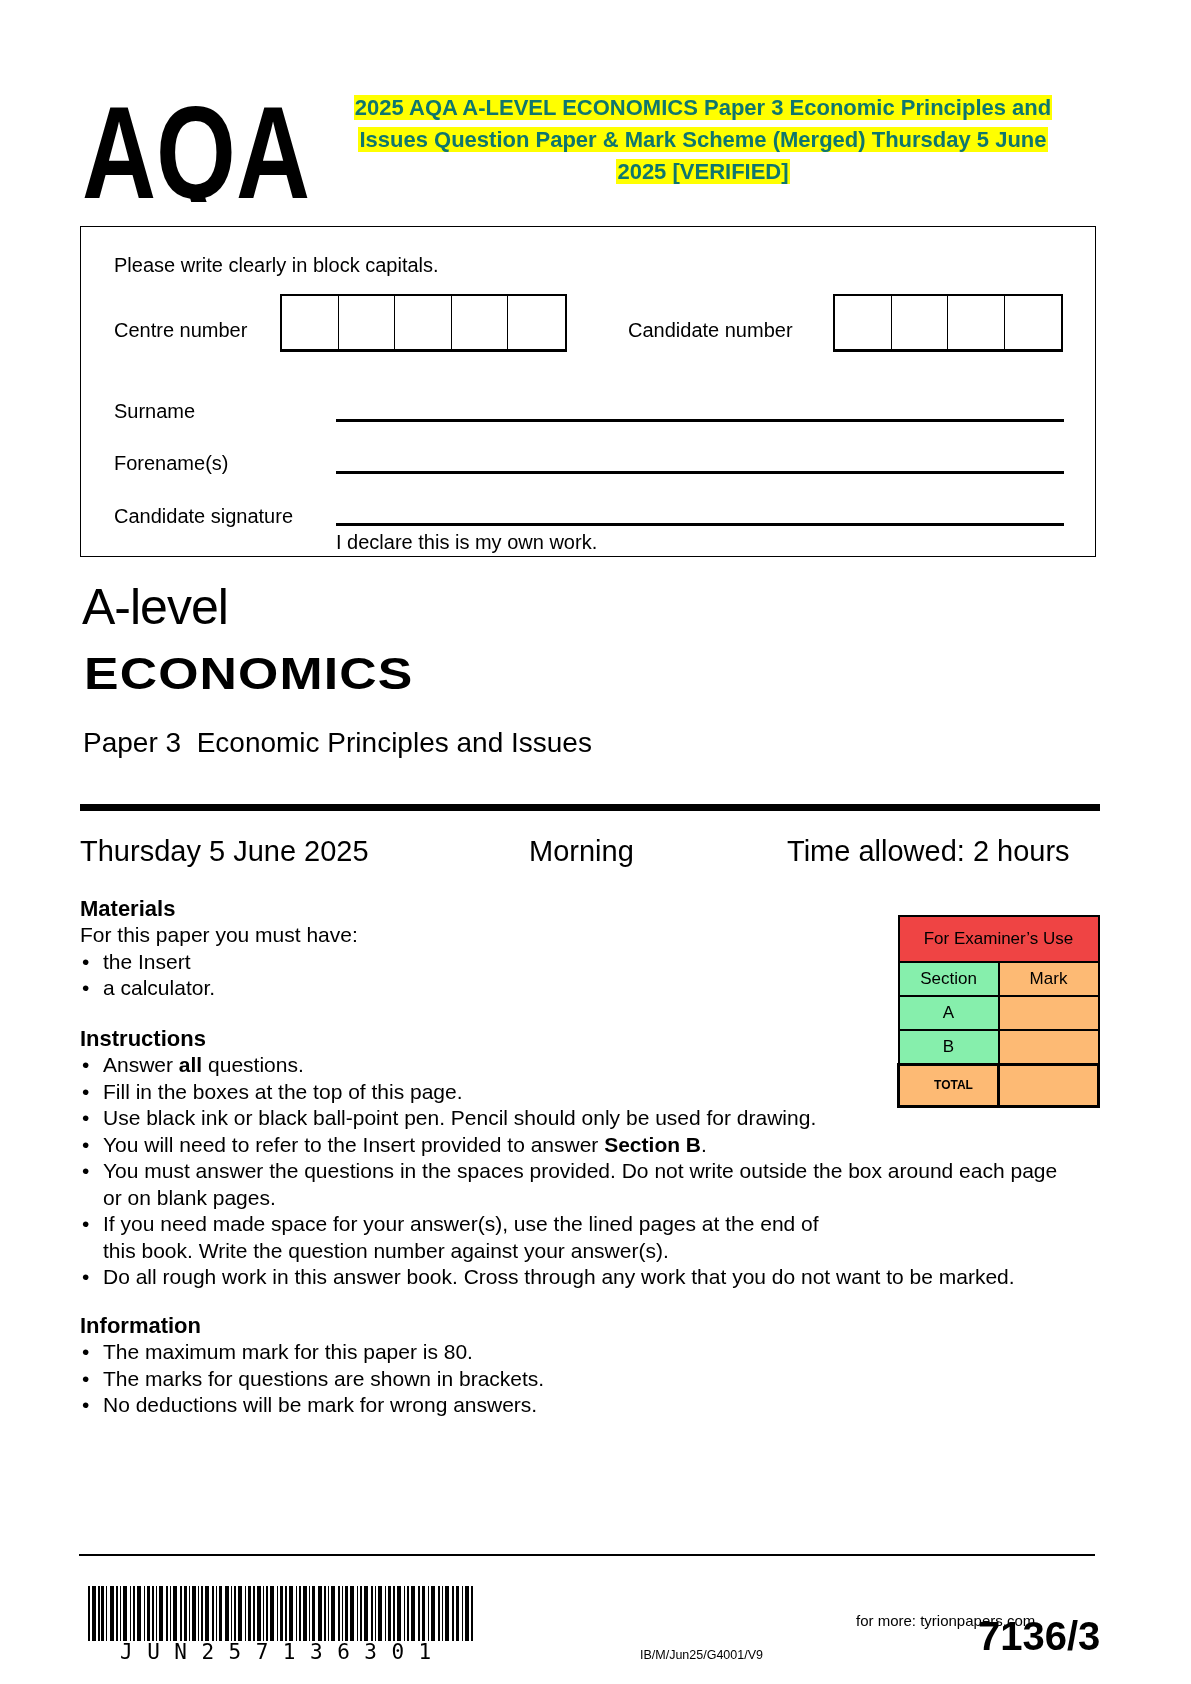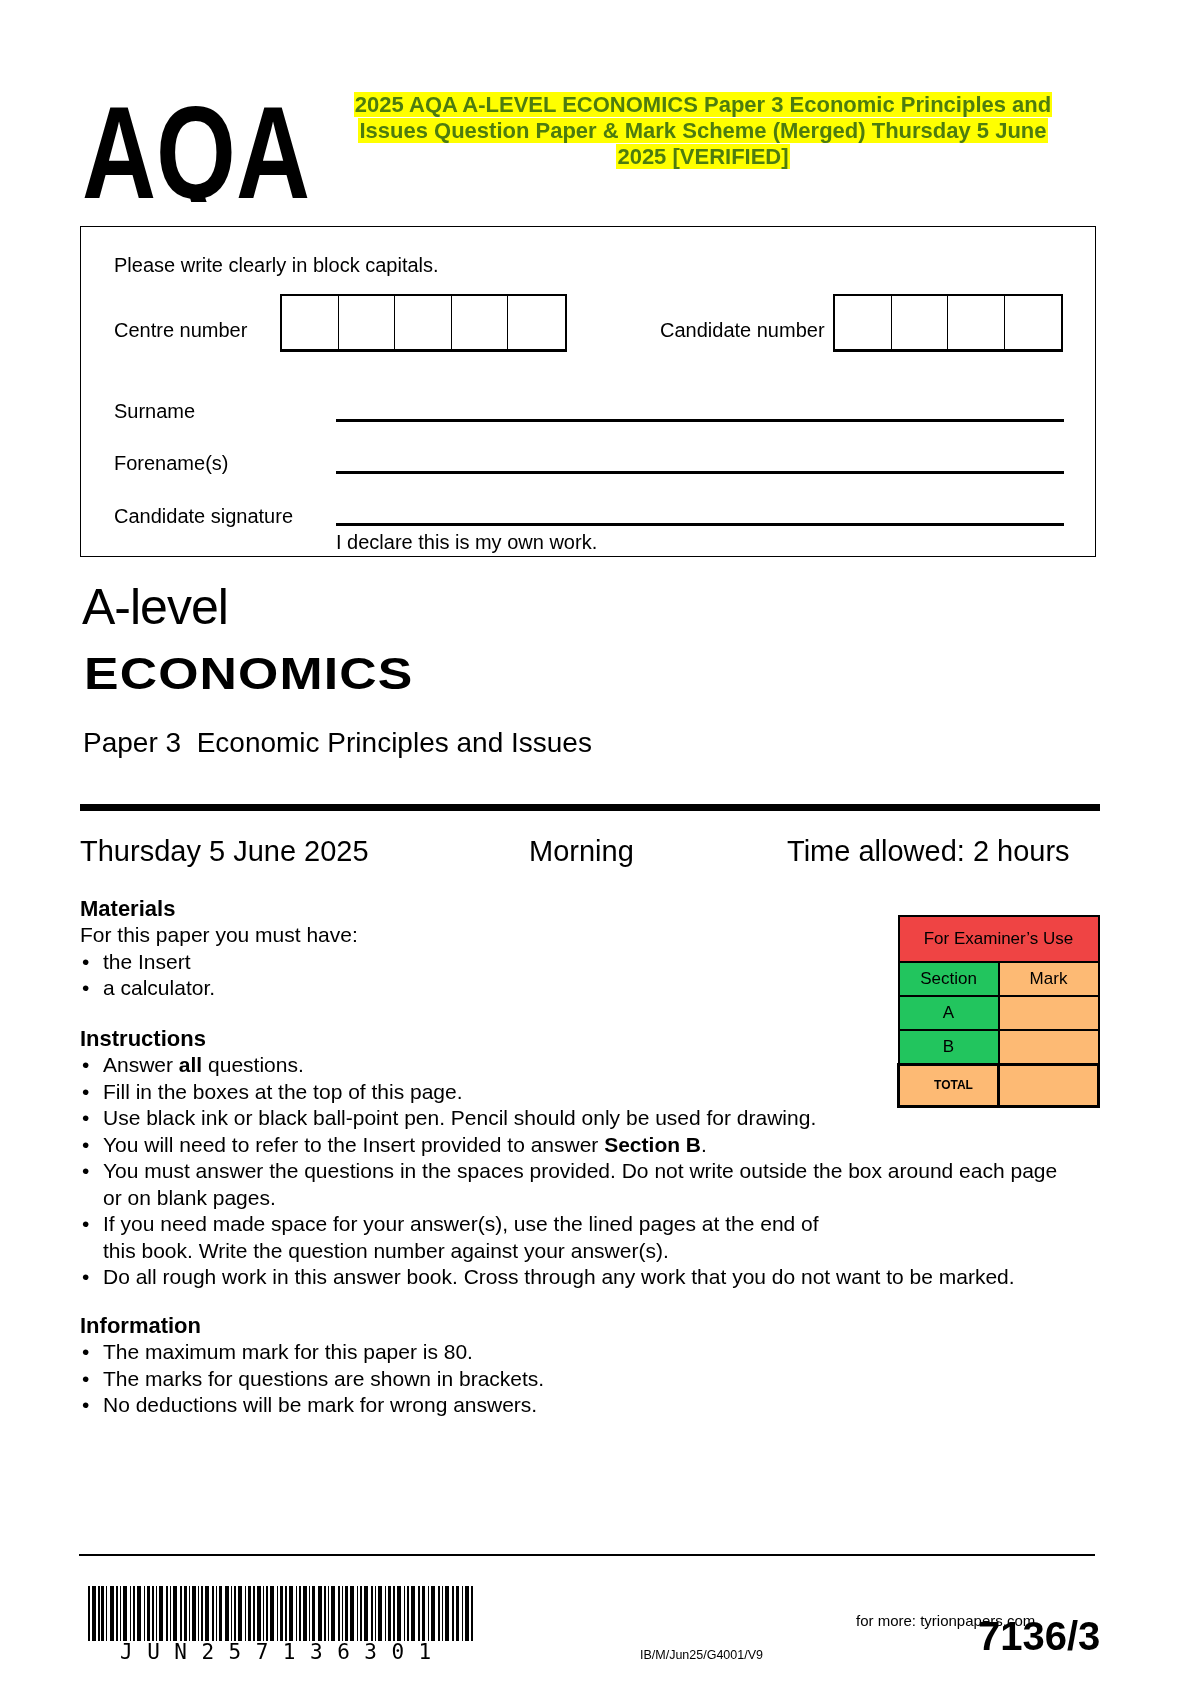--- a/index.html
+++ b/index.html
@@ -6,21 +6,21 @@
   html, body { width: 1191px; height: 1684px; background: #ffffff; }
   body { position: relative; font-family: "Liberation Sans", sans-serif; color: #000; overflow: hidden; }
 
   .abs { position: absolute; }
 
   
   .logo { left: 82px; top: 98px; width: 230px; height: 104px; }
   .logo svg { width: 100%; height: 100%; display: block; }
 
   
-  .banner { left: 338px; top: 92px; width: 730px; text-align: center; font-weight: bold; font-size: 22px; line-height: 26px; color: #4d7c0f; }
+  .banner { left: 338px; top: 92px; width: 730px; text-align: center; font-weight: bold; font-size: 22px; line-height: 32px; color: #0f766e; }
   .banner span { background: #ffff00; padding: 0 1px; -webkit-box-decoration-break: clone; box-decoration-break: clone; }
 
   
   .cand-box { left: 80px; top: 226px; width: 1016px; height: 331px; border: 1.5px solid #000; }
   .cand-label { font-size: 20px; }
   .grid { display: flex; border: 2px solid #000; border-bottom-width: 3px; height: 58px; }
   .grid .cell { width: 57px; height: 100%; border-right: 1.5px solid #000; }
   .grid .cell:last-child { border-right: none; }
   .line { height: 3px; background: #000; }
 
@@ -29,21 +29,21 @@
   .subject { left: 84px; top: 648px; font-size: 45px; font-weight: 900; letter-spacing: 1px; transform: scaleX(1.15); transform-origin: left top; }
   .paper { left: 83px; top: 727px; font-size: 28px; }
   .rule-thick { left: 80px; top: 804px; width: 1020px; height: 7px; background: #000; }
   .date-row { top: 835px; font-size: 29px; }
 
   
   .exam-table { left: 897px; top: 915px; border-collapse: collapse; font-size: 17px; }
   .exam-table td { border: 2px solid #000; text-align: center; height: 34px; }
   .exam-table .head { background: #ef4444; height: 46px; width: 200px; }
   .exam-table .shade { background: #fdba74; width: 100px; }
-  .exam-table .white { background: #22c55e; width: 100px; }
+  .exam-table .white { background: #86efac; width: 100px; }
   .exam-table .total td { border-width: 3px; font-weight: bold; font-size: 12px; height: 42px; padding-left: 10px; }
 
   
   .sect-title { font-size: 22px; font-weight: bold; }
   .body-text { font-size: 21px; line-height: 26.5px; }
   ul.bullets { list-style: none; }
   ul.bullets li { position: relative; padding-left: 23px; font-size: 21px; line-height: 26.5px; }
   ul.bullets li::before { content: "\2022"; position: absolute; left: 2px; top: 0; }
   b { font-weight: bold; }
 
@@ -72,21 +72,21 @@
 
 <div class="abs cand-label" style="left:114px;top:319px;">Centre number</div>
 <div class="abs grid" style="left:280px;top:294px;width:287px;">
   <div class="cell"></div>
   <div class="cell"></div>
   <div class="cell"></div>
   <div class="cell"></div>
   <div class="cell"></div>
 </div>
 
-<div class="abs cand-label" style="left:628px;top:319px;margin-left:32px;">Candidate number</div>
+<div class="abs cand-label" style="left:628px;top:319px;">Candidate number</div>
 <div class="abs grid" style="left:833px;top:294px;width:230px;">
   <div class="cell"></div>
   <div class="cell"></div>
   <div class="cell"></div>
   <div class="cell"></div>
 </div>
 
 <div class="abs cand-label" style="left:114px;top:400px;">Surname</div>
 <div class="abs line" style="left:336px;top:419px;width:728px;"></div>
 

